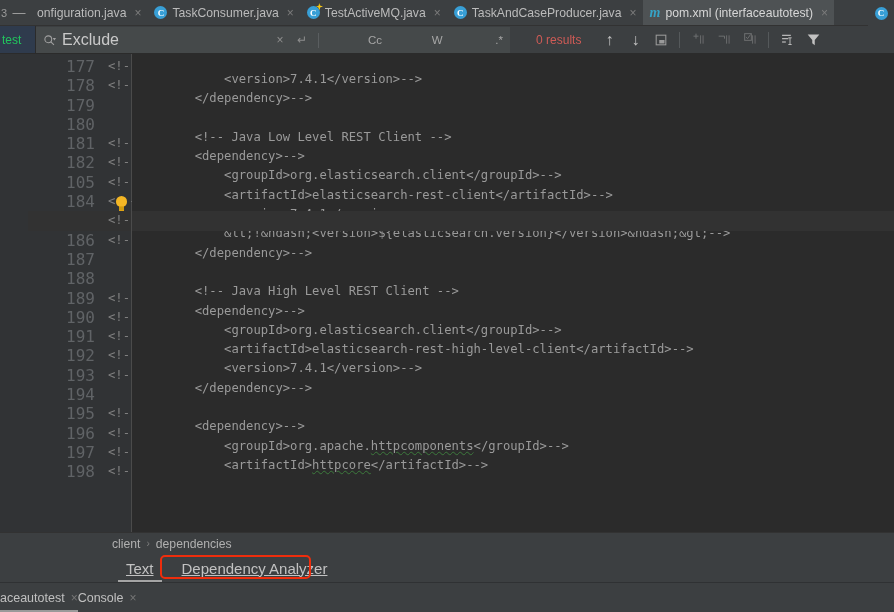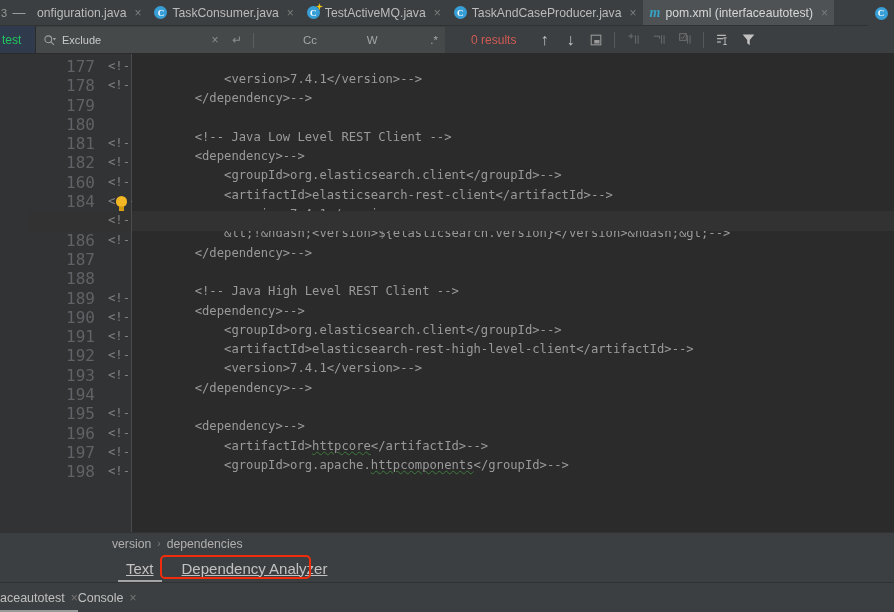--- a/index.html
+++ b/index.html
@@ -102,21 +102,21 @@
     margin-top: 1px;
     min-width: 320px;
   }
   .find-search-icon {
     width: 26px; display: flex; align-items: center; justify-content: center;
     color: #a0a0a0;
   }
   .find-input {
     flex: 1 1 auto;
     color: #c9c9c9;
-    font-size: 11px;
+    font-size: 16px;
     background: transparent;
     border: none; outline: none;
     font-family: "Liberation Sans", sans-serif;
     padding: 0;
   }
   .find-btn {
     width: 22px; height: 22px;
     display: flex; align-items: center; justify-content: center;
     color: #8d8d8d; font-size: 12px;
     flex: 0 0 auto;
@@ -434,21 +434,21 @@
   <div class="editor-area">
     <div class="left-strip"></div>
     <div class="gutter" id="gutter">
         <div class="row-highlight" style="top: 157.4px;"></div>
         <div class="ln">177</div>
         <div class="ln">178</div>
         <div class="ln">179</div>
         <div class="ln">180</div>
         <div class="ln">181</div>
         <div class="ln">182</div>
-        <div class="ln">160</div>
+        <div class="ln">105</div>
         <div class="ln">184</div>
         <div class="ln current">185</div>
         <div class="ln">186</div>
         <div class="ln">187</div>
         <div class="ln">188</div>
         <div class="ln">189</div>
         <div class="ln">190</div>
         <div class="ln">191</div>
         <div class="ln">192</div>
         <div class="ln">193</div>
@@ -497,27 +497,27 @@
         <div class="code-line">        &lt;/dependency&gt;--&gt;</div>
         <div class="code-line"></div>
         <div class="code-line">        &lt;!-- Java High Level REST Client --&gt;</div>
         <div class="code-line">        &lt;dependency&gt;--&gt;</div>
         <div class="code-line">            &lt;groupId&gt;org.elasticsearch.client&lt;/groupId&gt;--&gt;</div>
         <div class="code-line">            &lt;artifactId&gt;elasticsearch-rest-high-level-client&lt;/artifactId&gt;--&gt;</div>
         <div class="code-line">            &lt;version&gt;7.4.1&lt;/version&gt;--&gt;</div>
         <div class="code-line">        &lt;/dependency&gt;--&gt;</div>
         <div class="code-line"></div>
         <div class="code-line">        &lt;dependency&gt;--&gt;</div>
+        <div class="code-line">            &lt;groupId&gt;org.apache.<span class="squiggle">httpcomponents</span>&lt;/groupId&gt;--&gt;</div>
         <div class="code-line">            &lt;artifactId&gt;<span class="squiggle">httpcore</span>&lt;/artifactId&gt;--&gt;</div>
-        <div class="code-line">            &lt;groupId&gt;org.apache.<span class="squiggle">httpcomponents</span>&lt;/groupId&gt;--&gt;</div>
       </div>
   </div>
 
   <div class="breadcrumb-row">
-    <span>version</span>
+    <span>client</span>
     <span class="bc-sep">›</span>
     <span>dependencies</span>
   </div>
 
   <div class="viewtab-row">
     <div class="viewtab-pad"></div>
     <div class="viewtab selected">Text</div>
     <div class="viewtab" id="depanalyzer">Dependency Analyzer</div>
     <div class="redbox" id="redbox" style="left: 160.359px; top: 1px; width: 150.578px; height: 24px; border-color: rgb(239, 45, 12);"></div>
   </div>

